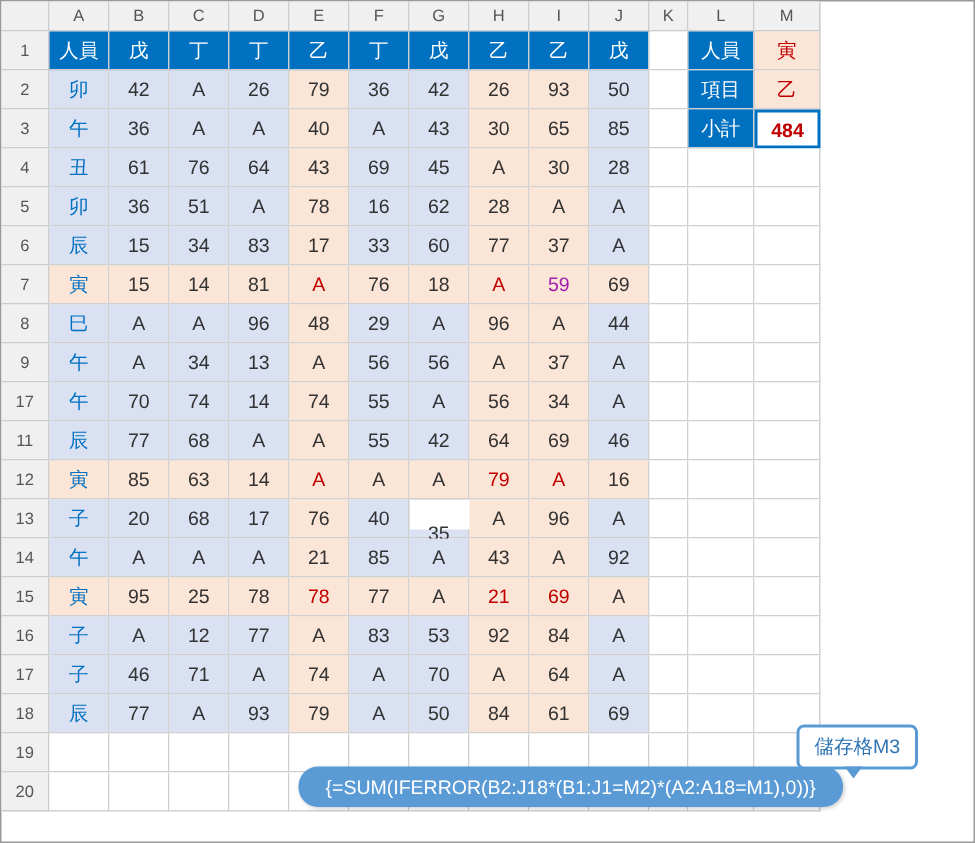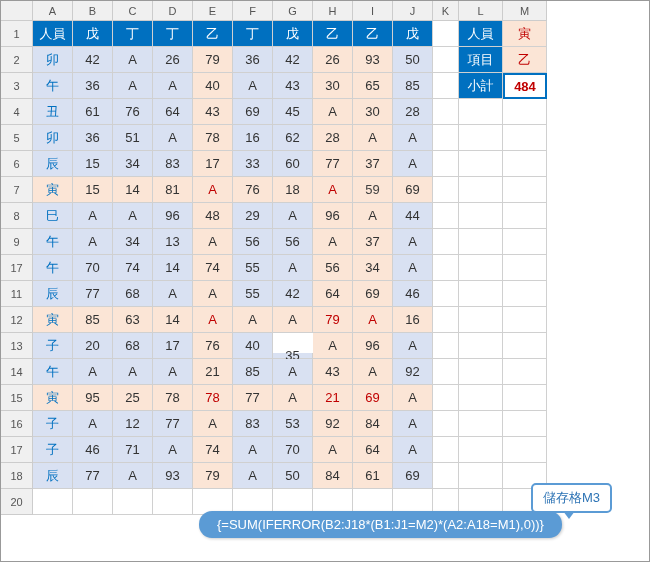--- a/index.html
+++ b/index.html
@@ -140,21 +140,21 @@
     <div class="row">
       <div class="rh">7</div>
       <div class="cell bg-pk hdr-label" style="width: 40px; color: rgb(0, 112, 192);">寅</div>
       <div class="cell bg-pk" style="width: 40px;">15</div>
       <div class="cell bg-pk" style="width: 40px;">14</div>
       <div class="cell bg-pk" style="width: 40px;">81</div>
       <div class="cell bg-pk" style="width: 40px; color: rgb(192, 0, 0);">A</div>
       <div class="cell bg-pk" style="width: 40px;">76</div>
       <div class="cell bg-pk" style="width: 40px;">18</div>
       <div class="cell bg-pk" style="width: 40px; color: rgb(192, 0, 0);">A</div>
-      <div class="cell bg-pk" style="width: 40px; color: #404040;">59</div>
+      <div class="cell bg-pk" style="width: 40px; color: #a21caf;">59</div>
       <div class="cell bg-pk" style="width: 40px;">69</div>
       <div class="cell blank" style="width: 26px;"></div>
       <div class="cell blank" style="width: 44px;"></div>
       <div class="cell blank" style="width: 44px;"></div>
     </div>
     <div class="row">
       <div class="rh">8</div>
       <div class="cell bg-lb hdr-label" style="width: 40px; color: rgb(0, 112, 192);">巳</div>
       <div class="cell bg-lb" style="width: 40px;">A</div>
       <div class="cell bg-lb" style="width: 40px;">A</div>
@@ -323,20 +323,36 @@
       <div class="cell bg-lb" style="width: 40px;">A</div>
       <div class="cell bg-lb" style="width: 40px;">50</div>
       <div class="cell bg-pk" style="width: 40px;">84</div>
       <div class="cell bg-pk" style="width: 40px;">61</div>
       <div class="cell bg-lb" style="width: 40px;">69</div>
       <div class="cell blank" style="width: 26px;"></div>
       <div class="cell blank" style="width: 44px;"></div>
       <div class="cell blank" style="width: 44px;"></div>
     </div>
     <div class="row">
+      <div class="rh">19</div>
+      <div class="cell blank" style="width: 40px;"></div>
+      <div class="cell blank" style="width: 40px;"></div>
+      <div class="cell blank" style="width: 40px;"></div>
+      <div class="cell blank" style="width: 40px;"></div>
+      <div class="cell blank" style="width: 40px;"></div>
+      <div class="cell blank" style="width: 40px;"></div>
+      <div class="cell blank" style="width: 40px;"></div>
+      <div class="cell blank" style="width: 40px;"></div>
+      <div class="cell blank" style="width: 40px;"></div>
+      <div class="cell blank" style="width: 40px;"></div>
+      <div class="cell blank" style="width: 26px;"></div>
+      <div class="cell blank" style="width: 44px;"></div>
+      <div class="cell blank" style="width: 44px;"></div>
+    </div>
+    <div class="row">
       <div class="rh">20</div>
       <div class="cell blank" style="width: 40px;"></div>
       <div class="cell blank" style="width: 40px;"></div>
       <div class="cell blank" style="width: 40px;"></div>
       <div class="cell blank" style="width: 40px;"></div>
       <div class="cell blank" style="width: 40px;"></div>
       <div class="cell blank" style="width: 40px;"></div>
       <div class="cell blank" style="width: 40px;"></div>
       <div class="cell blank" style="width: 40px;"></div>
       <div class="cell blank" style="width: 40px;"></div>

